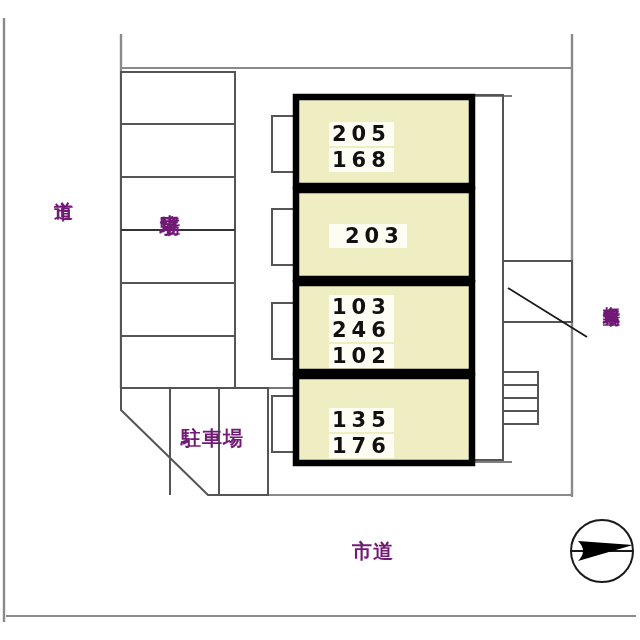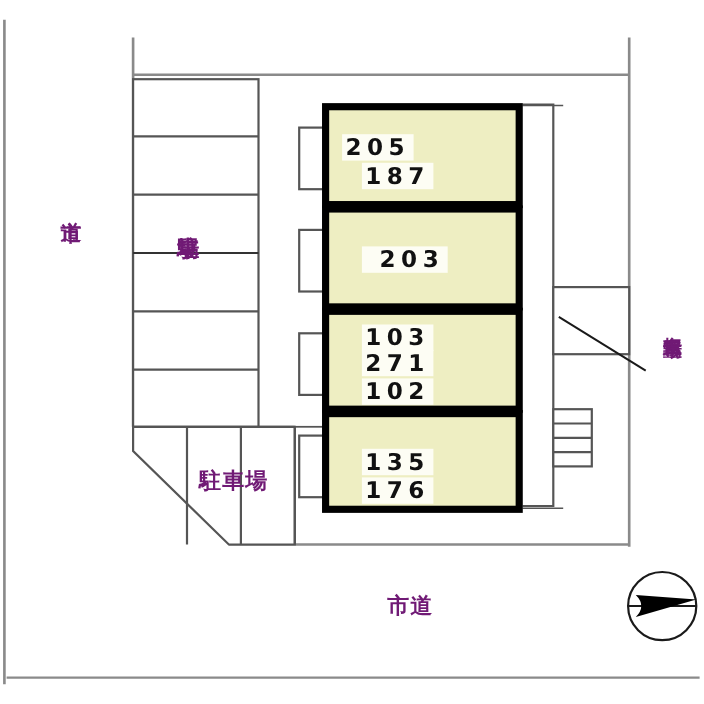--- a/index.html
+++ b/index.html
@@ -159,25 +159,25 @@
   <div class="lbl lbl-vert" style="left:52px; top:186px; font-size:19px;">市道</div>
 
   <div class="lbl lbl-vert" style="left:158px; top:198px; font-size:20px;">駐車場</div>
 
   <div class="lbl" style="left:181px; top:428px; font-size:20px; letter-spacing:1px;">駐車場</div>
 
   <div class="lbl lbl-vert" style="left:601px; top:292px; font-size:17px;">自転車置場</div>
 
   <div class="lbl" style="left:352px; top:541px; font-size:20px; letter-spacing:1px;">市道</div>
 
-  <div class="unit-num" style="left:311px; top:122px;">205</div>
-  <div class="unit-num" style="left:329px; top:148px;">187</div>
+  <div class="unit-num" style="left:329px; top:122px;">205</div>
+  <div class="unit-num" style="left:329px; top:148px;">168</div>
 
   <div class="unit-num" style="left:329px; top:224px;padding-left:16px;">203</div>
   <div class="unit-num" style="left:329px; top:250px;margin-top:45px;">103</div>
 
-  <div class="unit-num" style="left:329px; top:318px;">271</div>
+  <div class="unit-num" style="left:329px; top:318px;">246</div>
   <div class="unit-num" style="left:329px; top:344px;">102</div>
 
   <div class="unit-num" style="left:329px; top:408px;">135</div>
   <div class="unit-num" style="left:329px; top:434px;">176</div>
 
 </div>
 
 </body></html>

